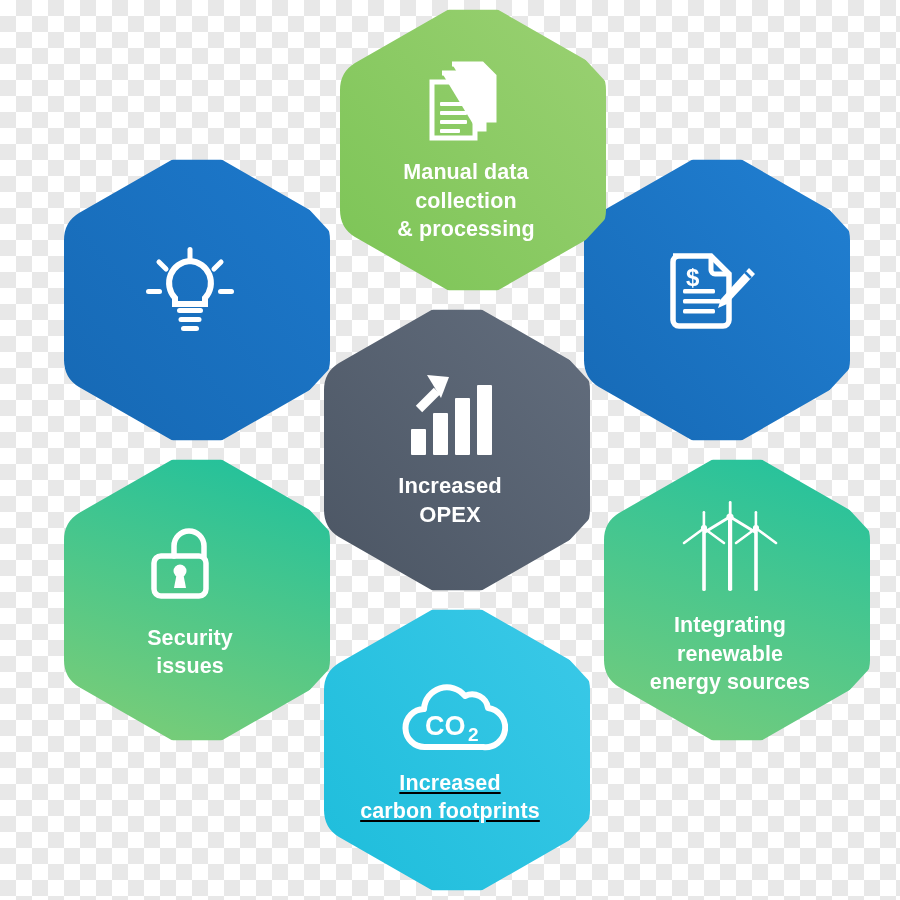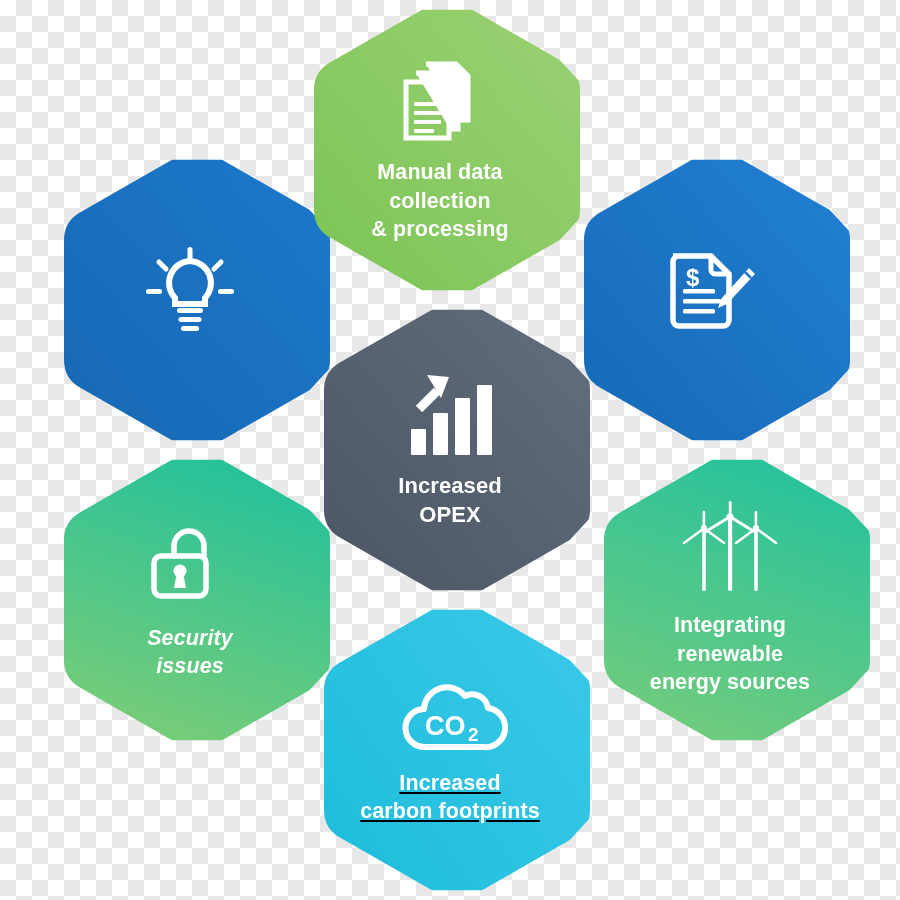--- a/index.html
+++ b/index.html
@@ -79,27 +79,27 @@
     white-space: pre-line;
     text-shadow: 0 0 1px rgba(0,0,0,0.03);
   }
 
   .hex-label.center-lbl { font-size: 22px; }
 
   
   
   #hex-center { left: 294px; top: 304px; }
   
-  #hex-top    { left: 284px; top:   4px; align-items: center; }
+  #hex-top    { left: 310px; top:   4px; align-items: center; }
   
   #hex-bottom { left: 294px; top: 604px; text-decoration: underline; }
   
   #hex-topleft { left:  34px; top: 154px; }
   
-  #hex-bottomleft { left: 34px; top: 454px; font-style: italic; }
+  #hex-bottomleft { left: 34px; top: 454px; }
   
   #hex-topright { left: 554px; top: 154px; }
   
   #hex-bottomright { left: 574px; top: 454px; }
 
   
   #hex-center { z-index: 9; }
   #hex-top, #hex-bottom { z-index: 6; }
   #hex-topleft, #hex-bottomleft, #hex-topright, #hex-bottomright { z-index: 5; }
 

